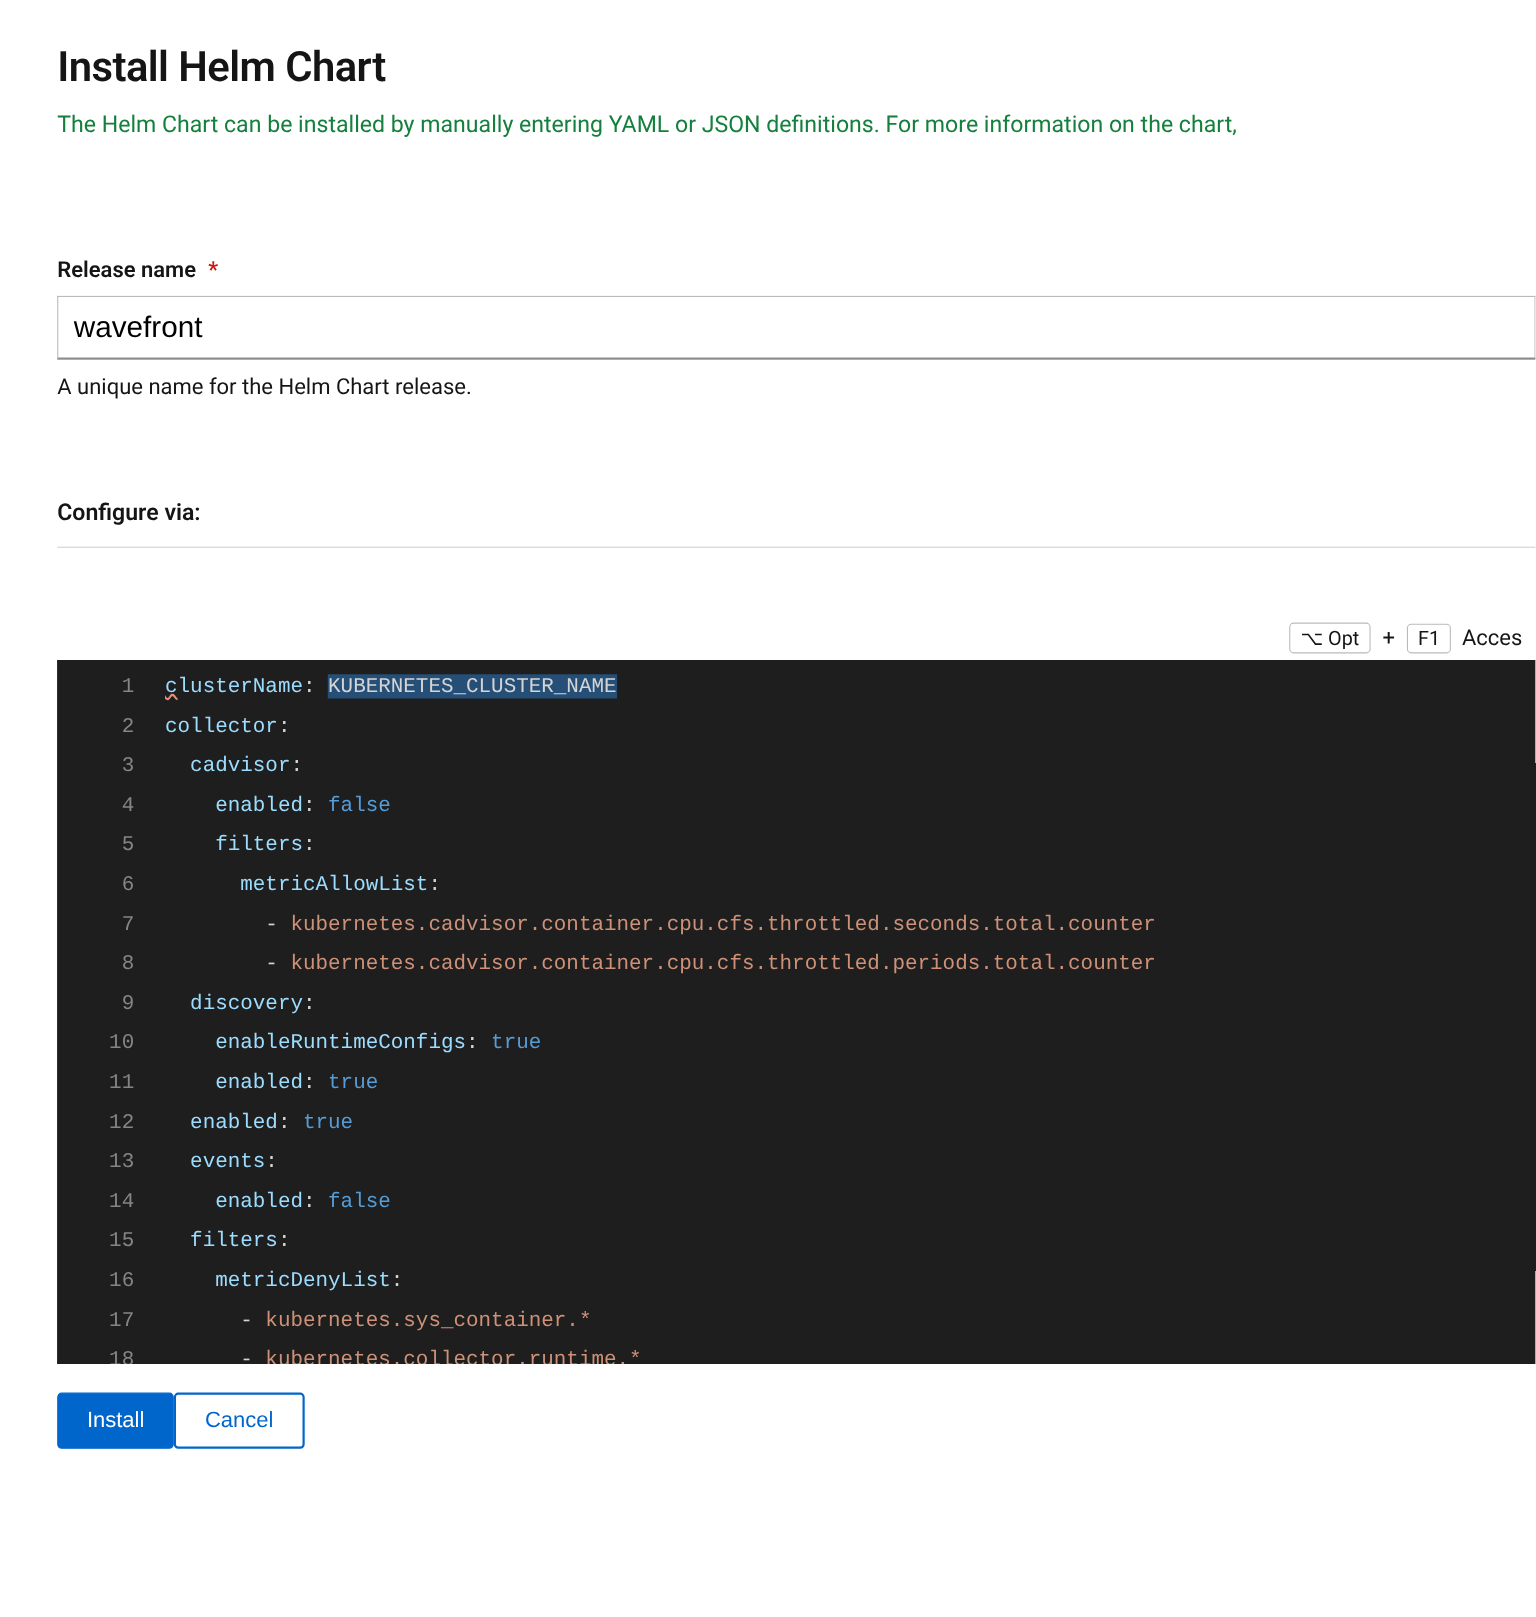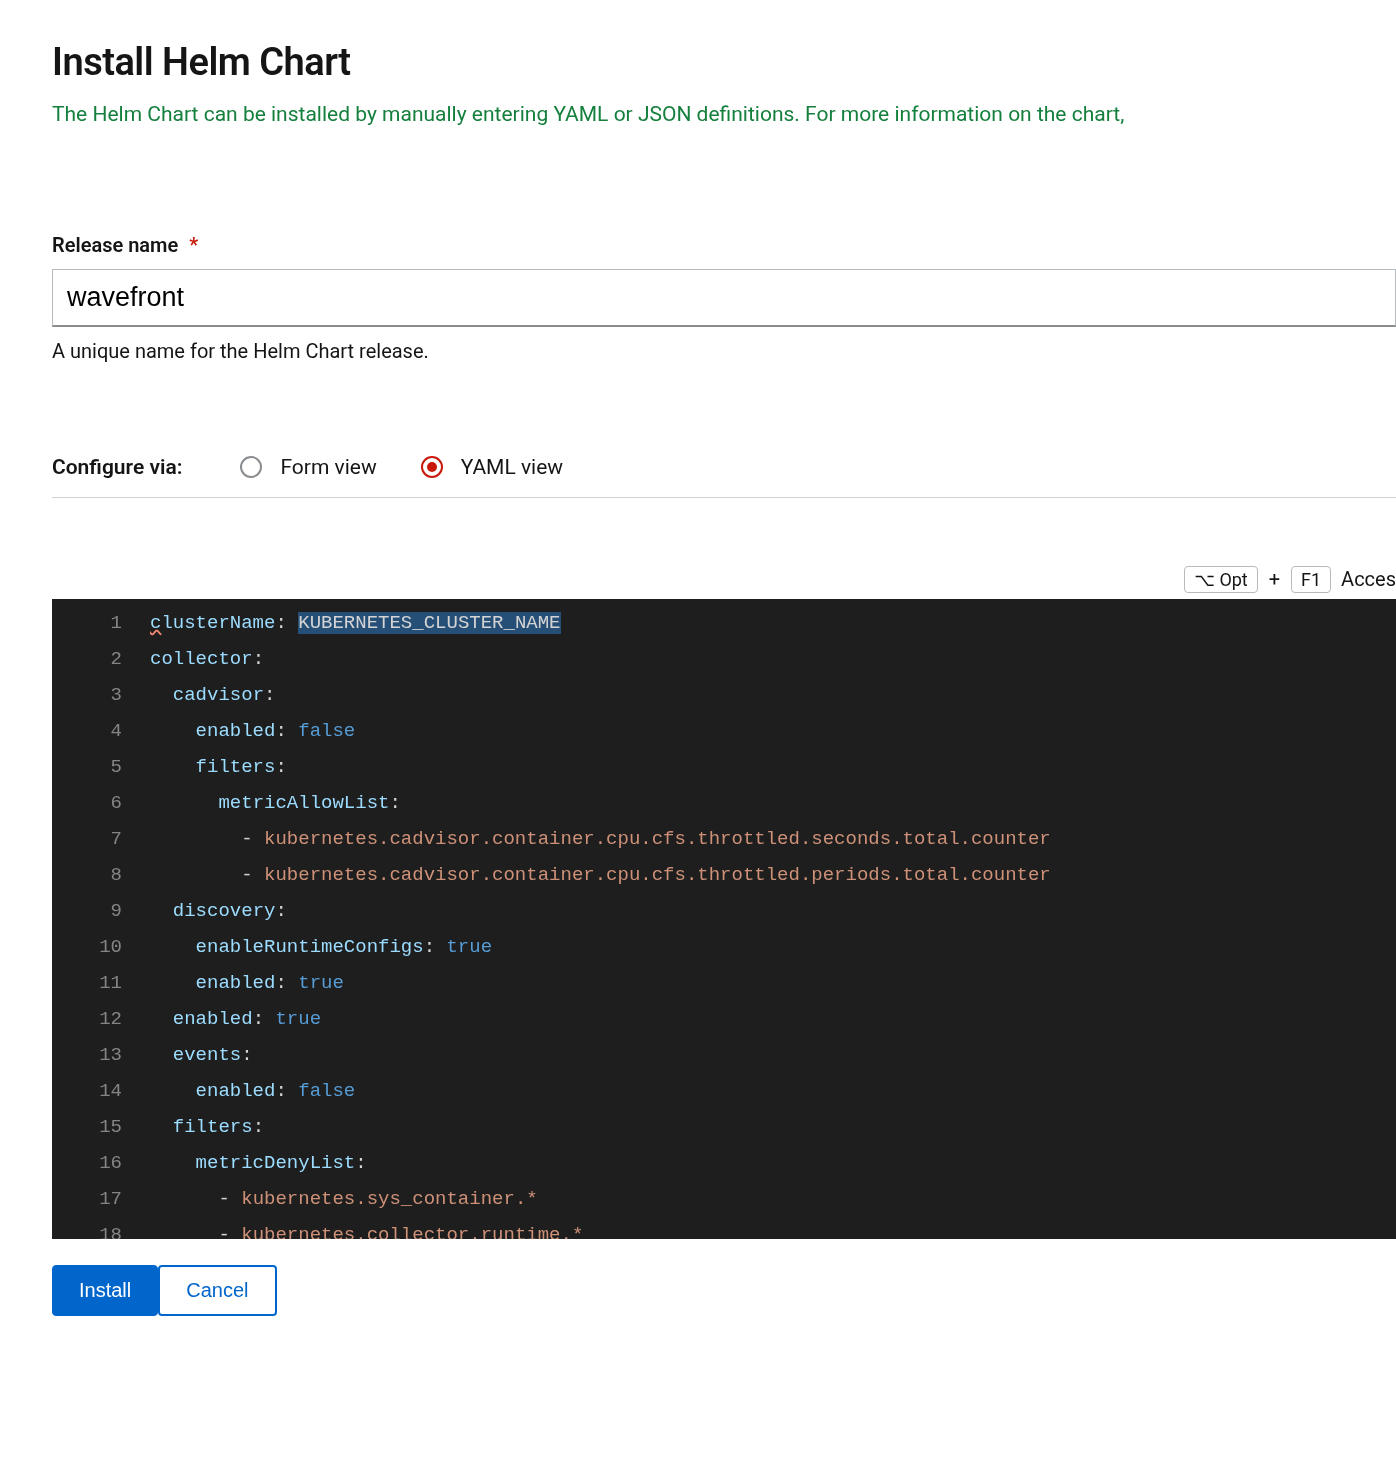--- a/index.html
+++ b/index.html
@@ -46,21 +46,20 @@
     margin-top: 12px;
     margin-bottom: 92px;
   }
   .config-row {
     display: flex;
     align-items: center;
     font-size: 21px;
     padding-bottom: 18px;
     border-bottom: 1px solid #d2d2d2;
     margin-bottom: 68px;
-    gap: 36px;
   }
   .config-label {
     font-weight: 600;
     margin-right: 22px;
   }
   .radio-group {
     display: flex;
     align-items: center;
   }
   .radio-option {
@@ -87,21 +86,21 @@
     width: 10px;
     height: 10px;
     background: #c9190b;
     border-radius: 50%;
   }
   .shortcut-hint {
     text-align: right;
     font-size: 20px;
     color: #151515;
     margin-bottom: 6px;
-    padding-right: 0;
+    padding-right: 12px;
     white-space: nowrap;
   }
   .kbd {
     display: inline-block;
     border: 1px solid #b8bbbe;
     border-radius: 4px;
     padding: 2px 9px;
     font-size: 18px;
     background: #fff;
     font-family: inherit;
@@ -180,30 +179,20 @@
 
 <div class="field-label">
   <span>Release name</span>
   <span class="required-asterisk">*</span>
 </div>
 <input class="text-input" type="text" value="wavefront" style="">
 <p class="helper-text">A unique name for the Helm Chart release.</p>
 
 <div class="config-row">
   <span class="config-label">Configure via:</span>
-  <div class="radio-group">
-    <div class="radio-option">
-      <span class="radio-circle"></span>
-      <span>Form view</span>
-    </div>
-    <div class="radio-option">
-      <span class="radio-circle selected"></span>
-      <span>YAML view</span>
-    </div>
-  </div>
 </div>
 
 <div class="shortcut-hint">
   <span class="kbd">⌥ Opt</span>
   <span class="kbd-plus">+</span>
   <span class="kbd">F1</span>
   <span>&nbsp;</span><span>Acces</span>
 </div>
 
 <div class="editor">

